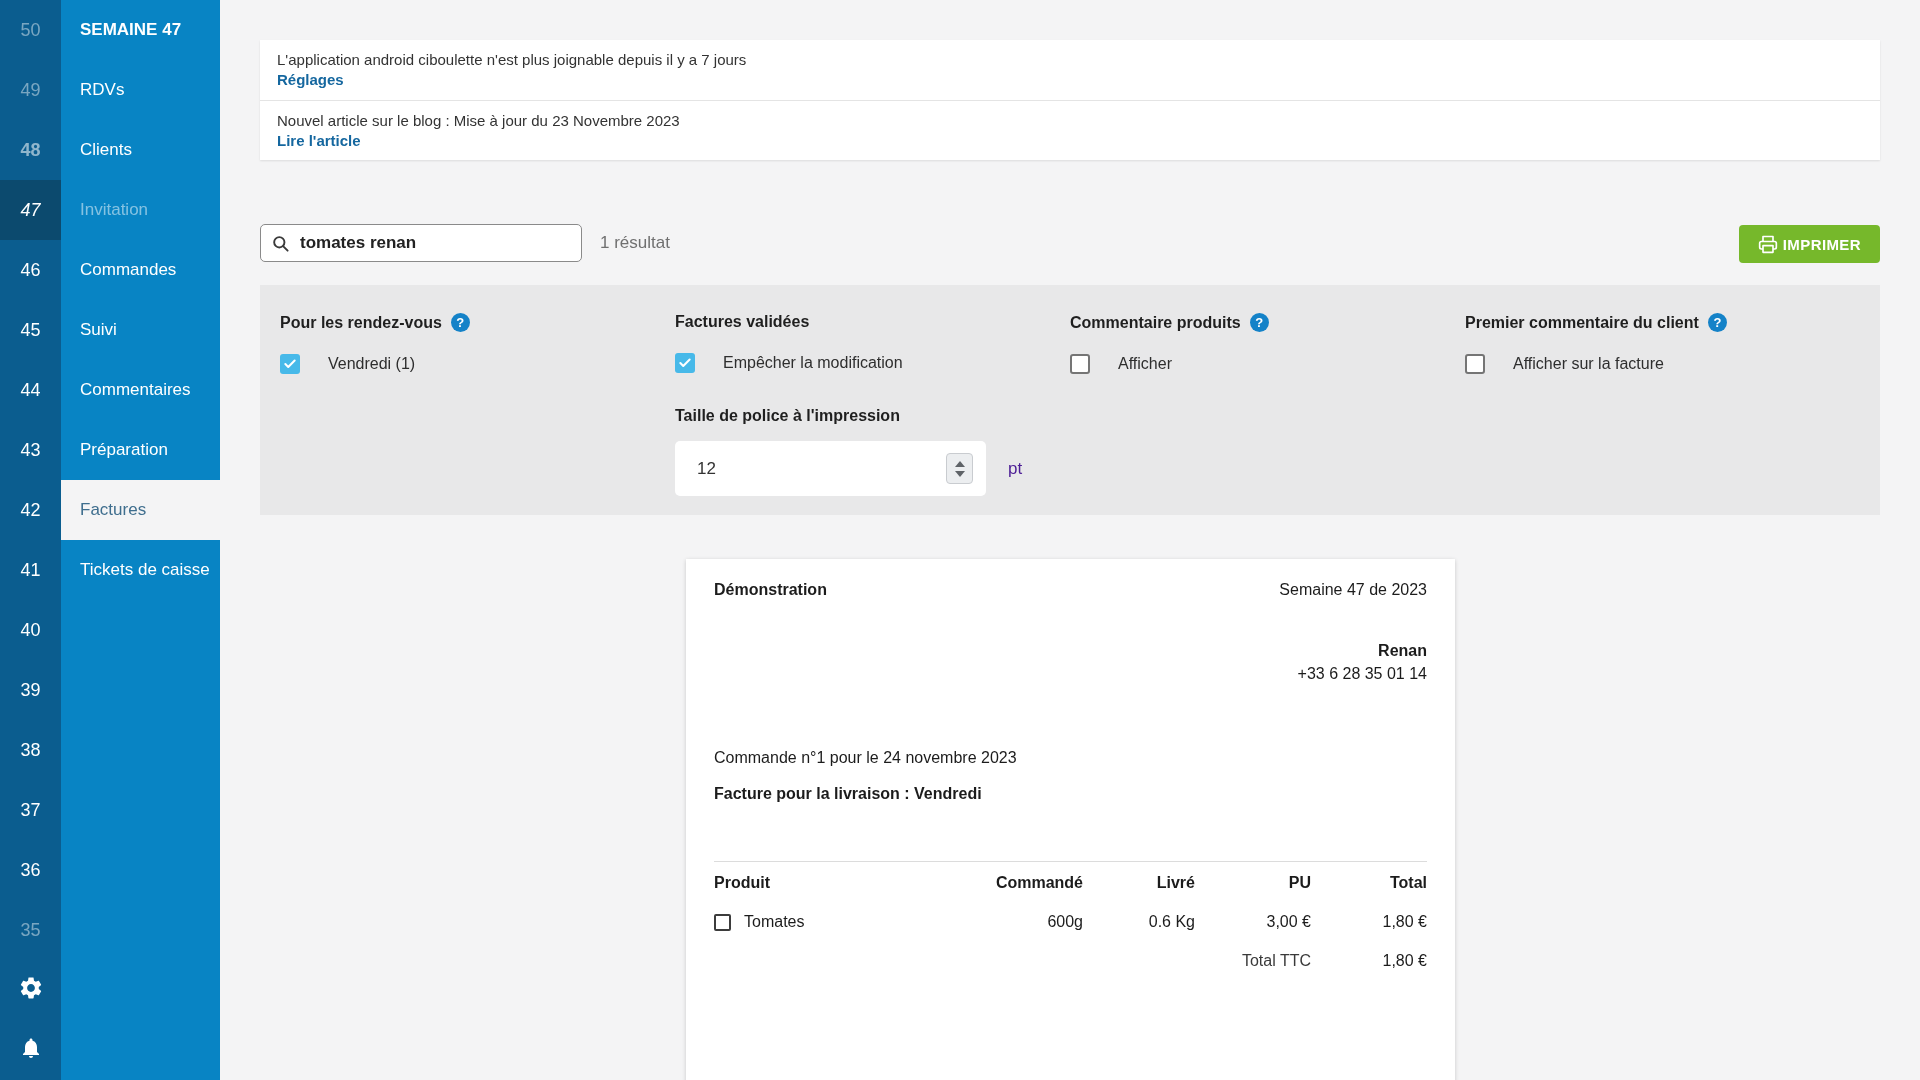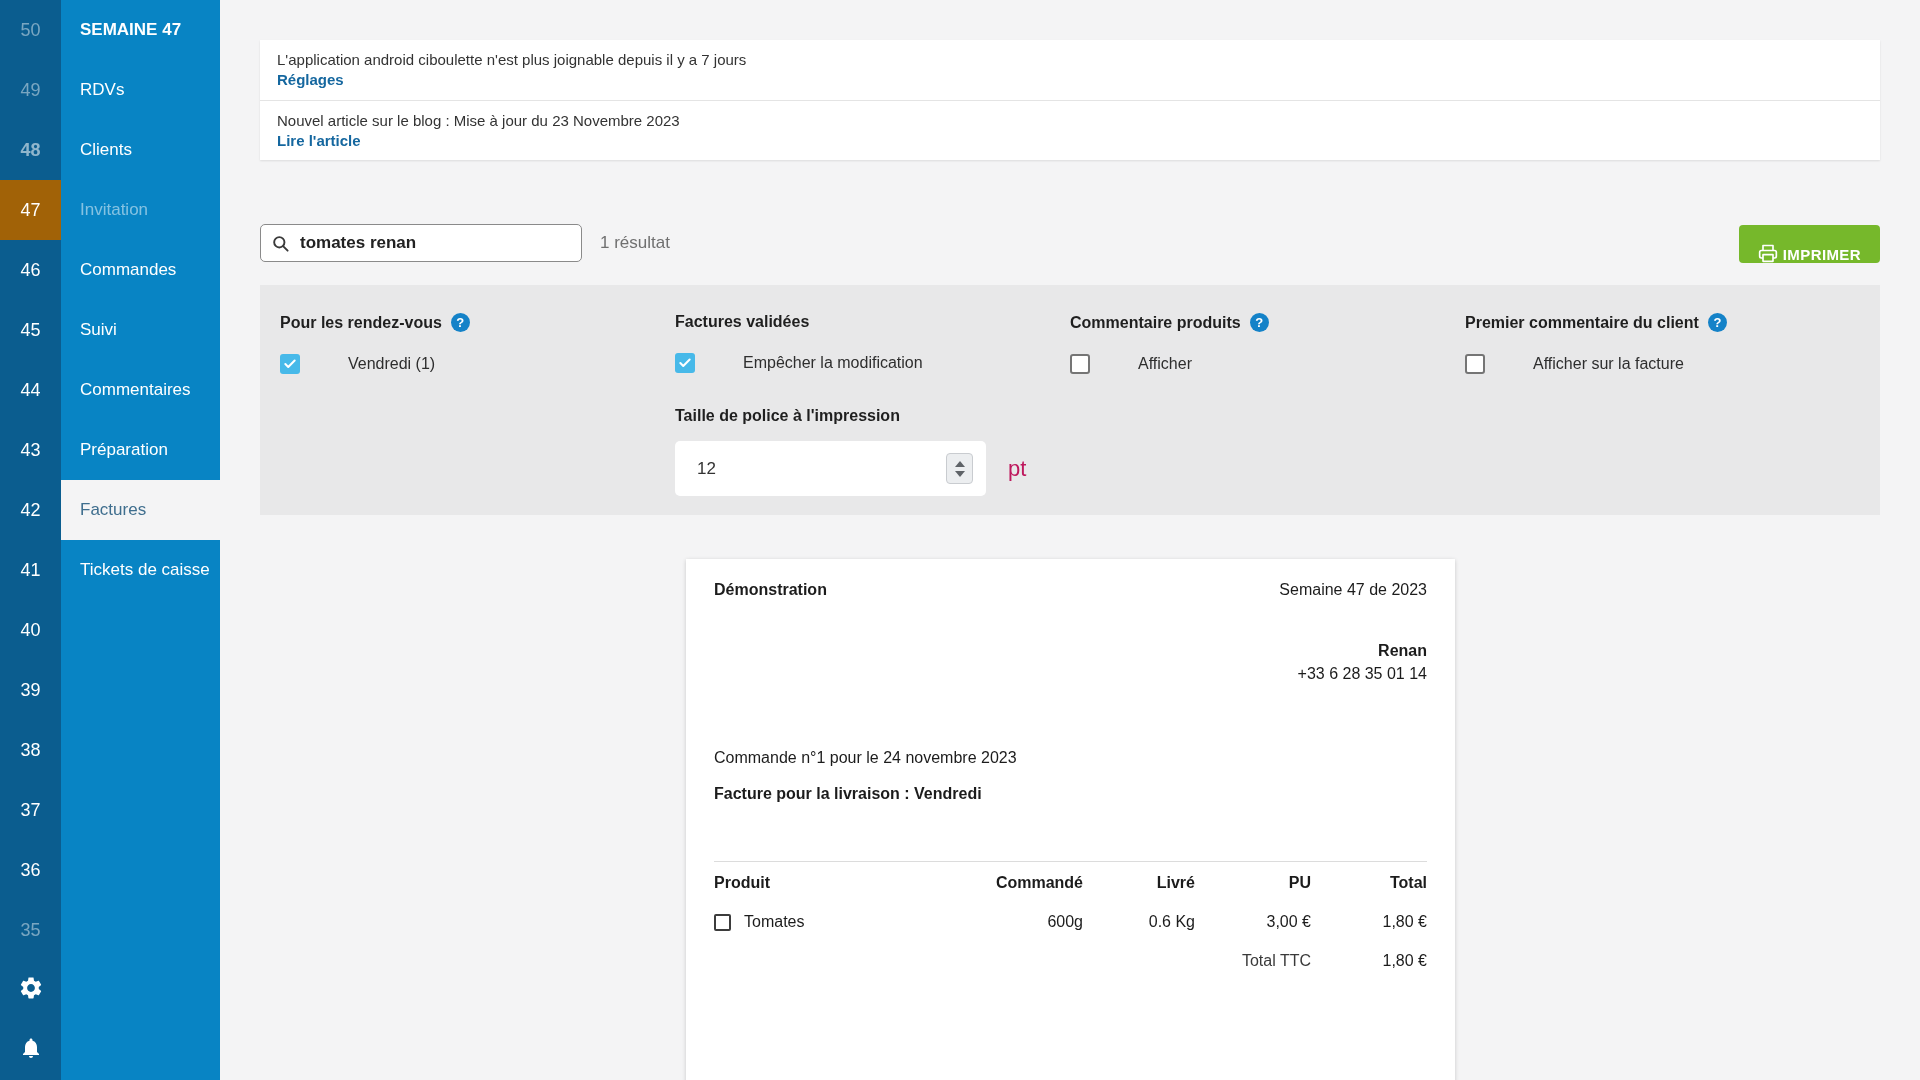--- a/index.html
+++ b/index.html
@@ -9,21 +9,21 @@
     background:#f4f4f5;
     font-family:"Liberation Sans", sans-serif;
     color:#2e2e2e;
   }
   
   .weeks-col { position:fixed; left:0; top:0; width:61px; height:1080px; background:#0b5d8f; z-index:3; }
   .week { height:60px; display:flex; align-items:center; justify-content:center;
           color:#ffffff; font-size:18px; font-weight:300; cursor:pointer; }
   .week.dim { color:rgba(255,255,255,0.45); }
   .week.current { color:rgba(255,255,255,0.55); font-weight:700; }
-  .week.active { background:#a16207; }
+  .week.active { background:#0c4a6e;font-style:italic; }
   .icon-slot { height:60px; display:flex; align-items:center; justify-content:center; cursor:pointer; }
 
   
   .menu-col { position:fixed; left:61px; top:0; width:159px; height:1080px; background:#0884c4; z-index:2; }
   .menu-title { height:60px; display:flex; align-items:center; padding-left:19px;
                 color:#fff; font-weight:700; font-size:17px; }
   .menu-item { height:60px; display:flex; align-items:center; padding-left:19px;
                color:#fff; font-size:17px; cursor:pointer; }
   .menu-item.disabled { color:rgba(255,255,255,0.5); }
   .menu-item.selected { background:#f4f4f5; color:#3f6e8e; }
@@ -39,53 +39,53 @@
                 display:inline-block; cursor:pointer; text-decoration:none; }
 
   .search-row { margin-top:64px; position:relative; height:38px; display:flex; align-items:center; }
   .search-box { width:322px; height:38px; background:#fff; border:1px solid #8a8a8a;
                 border-radius:5px; display:flex; align-items:center; padding:0 10px; }
   .search-input { border:none; outline:none; background:transparent; font-family:inherit;
                   font-weight:700; font-size:17px; color:#222; margin-left:8px; width:100%; }
   .result-count { margin-left:18px; font-size:17px; color:#707070; }
   .print-btn { position:absolute; right:0; top:1px; height:38px; background:#76b82b; border:none;
                border-radius:4px; color:#fff; font-weight:700; font-size:15px; letter-spacing:0.4px;
-               display:flex; align-items:flex-end; gap:5px; padding:0 19px; cursor:pointer;
+               display:flex; align-items:center; gap:5px; padding:0 19px; cursor:pointer;
                font-family:inherit; }
 
   
   .panel { margin-top:23px; background:#e8e8e9; padding:28px 20px 19px 20px; }
   .panel-grid { display:grid; grid-template-columns:1fr 1fr 1fr 1fr; }
   .panel-col-title { font-size:16px; font-weight:700; color:#1f1f1f;
                      display:flex; align-items:center; gap:9px; }
   .help-badge { width:19px; height:19px; border-radius:50%; background:#1482c8; color:#fff;
                 font-size:13px; font-weight:700; display:inline-flex; align-items:center;
                 justify-content:center; cursor:pointer; flex:none; }
   .check-row { margin-top:22px; display:flex; align-items:center; }
   .checkbox { width:20px; height:20px; border-radius:3px; cursor:pointer; flex:none;
               display:flex; align-items:center; justify-content:center; }
   .checkbox.checked { background:#47b9e9; }
   .checkbox.unchecked { background:#fff; border:2px solid #757575; }
-  .check-label { margin-left:48px; font-size:16px; color:#2e2e2e; }
+  .check-label { margin-left:28px; font-size:16px; color:#2e2e2e; }
   .font-size-block { margin-top:34px; }
   .fs-label { font-size:16px; font-weight:700; color:#1f1f1f; }
   .fs-row { margin-top:16px; display:flex; align-items:center; }
   .fs-input-wrap { width:311px; height:55px; background:#fff; border-radius:5px;
                    display:flex; align-items:center; justify-content:space-between;
                    padding:0 13px 0 20px; }
   .fs-input { border:none; outline:none; background:transparent; font-family:inherit;
               font-size:17px; color:#333; width:200px; }
   .spinner { width:27px; height:31px; background:#eceef0; border:1px solid #c9ccd0; border-radius:4px;
              display:flex; flex-direction:column; align-items:center; justify-content:center;
              gap:4px; cursor:pointer; }
   .spin-up { width:0; height:0; border-left:5px solid transparent; border-right:5px solid transparent;
              border-bottom:6px solid #5f6368; }
   .spin-down { width:0; height:0; border-left:5px solid transparent; border-right:5px solid transparent;
                border-top:6px solid #5f6368; }
-  .fs-unit { margin-left:22px; font-size:22px; color:#be185d; }
+  .fs-unit { margin-left:22px; font-size:17px; color:#4c1d95; }
 
   
   .invoice { margin-left:426px; margin-top:44px; width:769px; height:900px; background:#fff;
              box-shadow:0 1px 4px rgba(0,0,0,0.18); padding:22px 28px; font-size:16px; color:#1c1c1c; }
   .inv-header { display:flex; justify-content:space-between; align-items:flex-start; }
   .inv-company { font-weight:700; }
   .inv-client { margin-top:43px; text-align:right; }
   .inv-client-name { font-weight:700; }
   .inv-client-phone { margin-top:5px; }
   .inv-order { margin-top:66px; }

